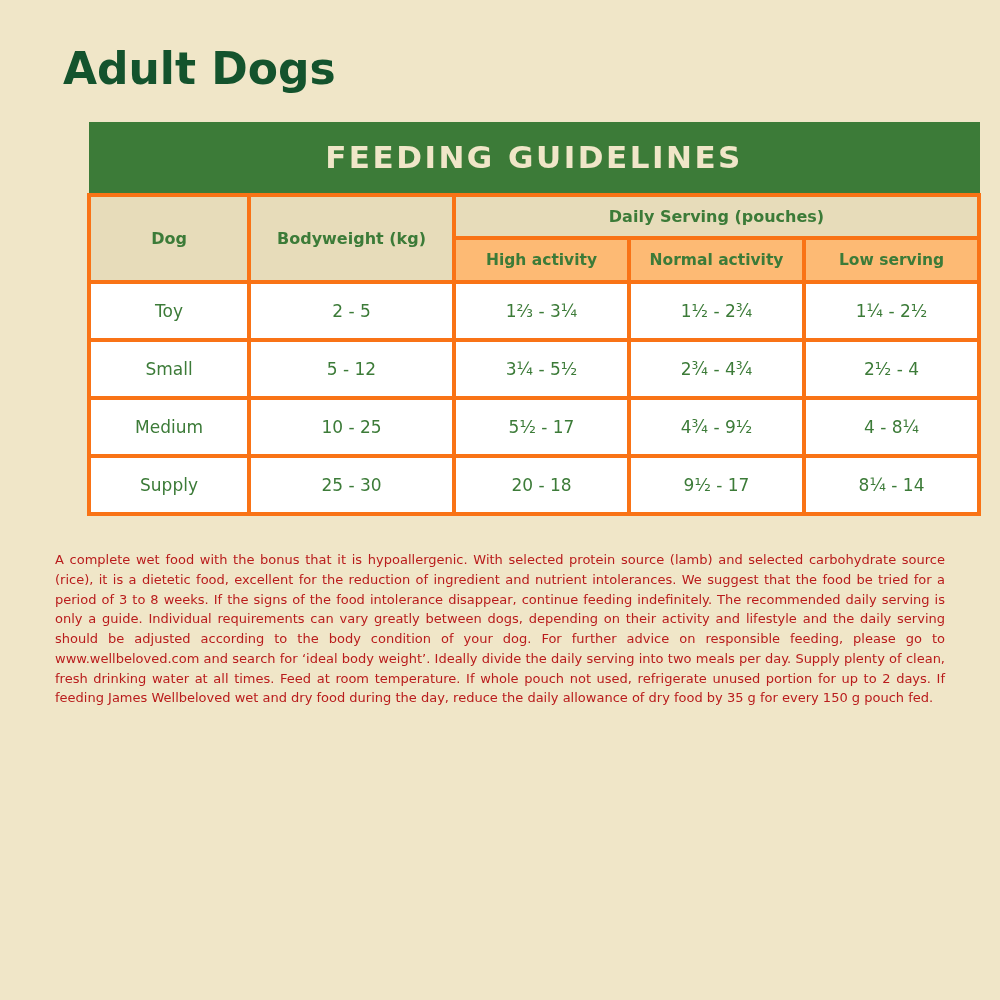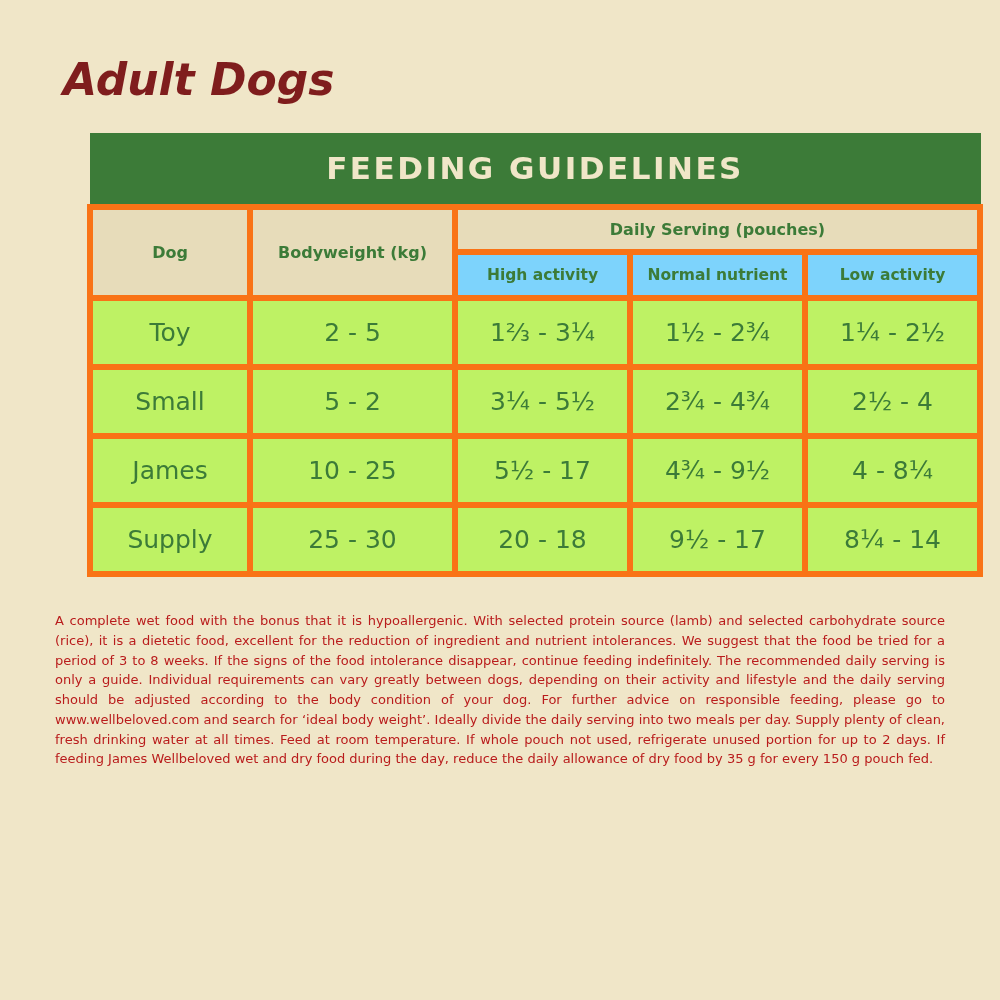--- a/index.html
+++ b/index.html
@@ -17,41 +17,40 @@
   .page {
     position: relative;
     width: 1000px;
     height: 1000px;
     box-sizing: border-box;
     padding: 30px 55px 0 55px;
   }
   .page-title {
     font-size: 44px;
     font-weight: bold;
-    color: #7f1d1d;
+    color: #14532d;
     letter-spacing: 0px;
-    margin: 24px 0 28px 8px;
+    margin: 13px 0 28px 8px;
     font-family: "DejaVu Sans", sans-serif;
-    font-style: italic;
   }
 
   
   .table-wrap {
     width: 890px;
     margin: 8px auto;
     padding-left: 32px;
   }
   table.feeding {
     width: 890px;
     border-collapse: collapse;
     table-layout: fixed;
   }
   table.feeding th,
   table.feeding td {
-    border: 6px solid #f97316;
+    border: 4px solid #f97316;
     text-align: center;
     vertical-align: middle;
   }
   .banner-cell {
     background: #3c7b38;
     color: #f0e6c8;
     font-size: 31px;
     font-weight: bold;
     letter-spacing: 2.5px;
     padding: 16px 0 18px 0;
@@ -61,29 +60,29 @@
     background: #e7dcba;
     color: #3c7b38;
     font-weight: bold;
     font-size: 16px;
     padding: 10px 4px;
   }
   .hdr-tall {
     padding: 22px 4px;
   }
   .hdr-sub {
-    background: #7dd3fc;
+    background: #fdba74;
     color: #3c7b38;
     font-weight: bold;
     font-size: 15.5px;
     padding: 11px 4px;
   }
   td.cell {
-    background: #bef264;
-    font-size: 25px;
+    background: #ffffff;
+    font-size: 17px;
     color: #3c7b38;
     padding: 17px 4px;
     font-weight: normal;
   }
   .col-dog    { width: 160px; }
   .col-weight { width: 205px; }
   .col-act    { width: 175px; }
 
   
   .body-copy {
@@ -116,41 +115,41 @@
         <tr>
           <th class="banner-cell" colspan="5">FEEDING GUIDELINES</th>
         </tr>
         <tr>
           <th class="hdr hdr-tall" rowspan="2">Dog</th>
           <th class="hdr hdr-tall" rowspan="2">Bodyweight (kg)</th>
           <th class="hdr" colspan="3">Daily Serving (pouches)</th>
         </tr>
         <tr>
           <th class="hdr-sub">High activity</th>
-          <th class="hdr-sub">Normal nutrient</th>
-          <th class="hdr-sub">Low activity</th>
+          <th class="hdr-sub">Normal activity</th>
+          <th class="hdr-sub">Low serving</th>
         </tr>
       </thead>
       <tbody>
         <tr>
           <td class="cell">Toy</td>
           <td class="cell">2 - 5</td>
           <td class="cell">1⅔ - 3¼</td>
           <td class="cell">1½ - 2¾</td>
           <td class="cell">1¼ - 2½</td>
         </tr>
         <tr>
           <td class="cell">Small</td>
-          <td class="cell">5 - 2</td>
+          <td class="cell">5 - 12</td>
           <td class="cell">3¼ - 5½</td>
           <td class="cell">2¾ - 4¾</td>
           <td class="cell">2½ - 4</td>
         </tr>
         <tr>
-          <td class="cell">James</td>
+          <td class="cell">Medium</td>
           <td class="cell">10 - 25</td>
           <td class="cell">5½ - 17</td>
           <td class="cell">4¾ - 9½</td>
           <td class="cell">4 - 8¼</td>
         </tr>
         <tr>
           <td class="cell">Supply</td>
           <td class="cell">25 - 30</td>
           <td class="cell">20 - 18</td>
           <td class="cell">9½ - 17</td>

